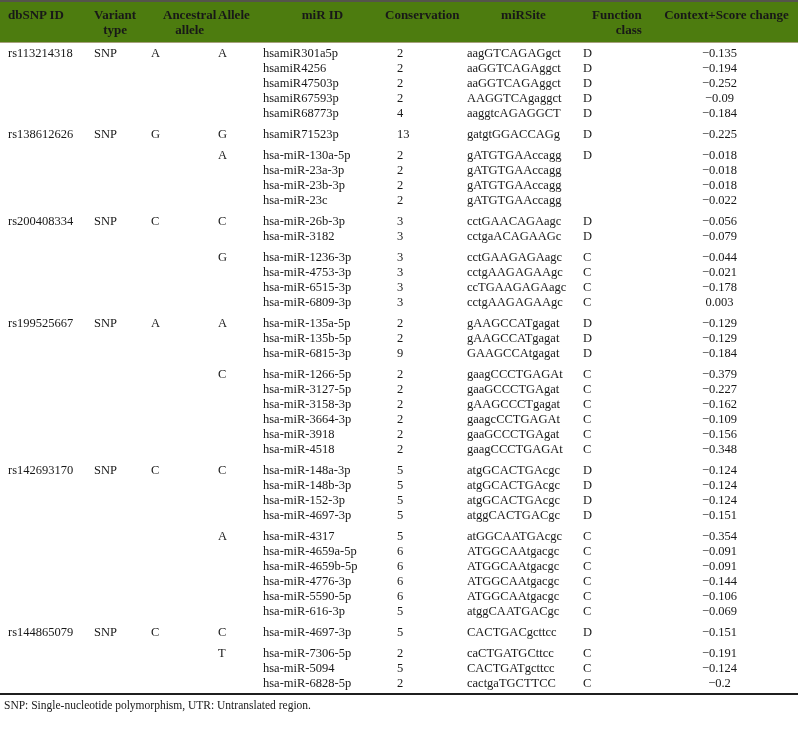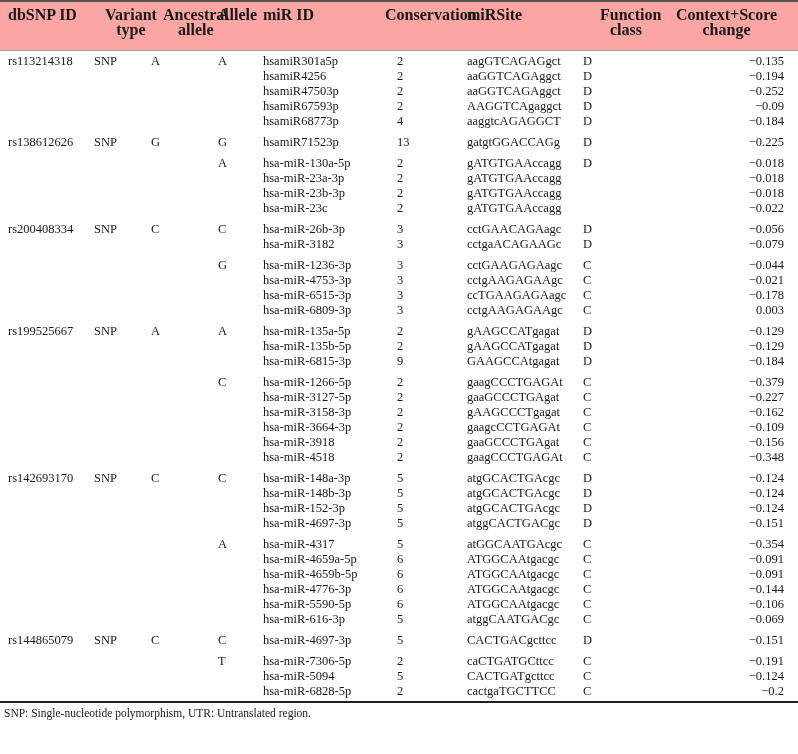--- a/index.html
+++ b/index.html
@@ -13,53 +13,53 @@
   col.c-variant{width:56px;}
   col.c-ancestral{width:67px;}
   col.c-allele{width:47px;}
   col.c-mir{width:120px;}
   col.c-cons{width:83px;}
   col.c-site{width:115px;}
   col.c-func{width:75px;}
   col.c-score{width:143px;}
 
   thead th{
-    background:#fca5a5;
+    background:#4d7c0f;
     border-top:2px solid #55544c;
     border-bottom:1px solid #a7a17d;
-    font-weight:bold;font-size:16px;line-height:15px;
+    font-weight:bold;font-size:13px;line-height:15px;
     vertical-align:top;text-align:left;
-    padding:5px 0 13px 0;
+    padding:5px 0 5px 0;
   }
   th .hwrap{width:min-content;text-align:center;white-space:normal;}
   th.h-snp{padding-left:8px;}
-  th.h-variant .hwrap{margin-left:13px;}
+  th.h-variant .hwrap{margin-left:2px;}
   th.h-ancestral .hwrap{margin-left:15px;}
   th.h-allele{padding-left:3px;}
-  th.h-mir{padding-left:1px;}
+  th.h-mir{padding-left:1px;text-align:center;}
   th.h-cons{padding-left:3px;}
-  th.h-site{padding-left:2px;}
-  th.h-func .hwrap{margin-left:20px;max-width:52px;text-align:center;}
+  th.h-site{padding-left:2px;text-align:center;}
+  th.h-func .hwrap{margin-left:12px;max-width:52px;text-align:right;}
   th.h-score{text-align:center;}
 
   td{
     font-size:12.5px;line-height:15px;padding:0;
     vertical-align:top;white-space:nowrap;overflow:hidden;
   }
   tr.first-row td{padding-top:3px;}
   tr.block-start td{padding-top:6px;}
   td.snp-id-cell{padding-left:8px;}
   td.variant-type-cell{padding-left:2px;}
   td.ancestral-allele-cell{padding-left:3px;}
   td.allele-cell{padding-left:3px;}
   td.mir-id-cell{padding-left:1px;}
   td.conservation-cell{padding-left:15px;}
   td.mirsite-cell{padding-left:2px;}
   td.function-class-cell{padding-left:3px;}
-  td.score-cell{text-align:right;padding-right:14px;}
+  td.score-cell{text-align:center;padding-right:14px;}
 
   .footnote{
     border-top:2px solid #1f1f1f;
     margin-top:2px;
     font-size:11.5px;line-height:14px;
     padding:3px 0 0 4px;
   }
 </style>
 </head>
 <body>

